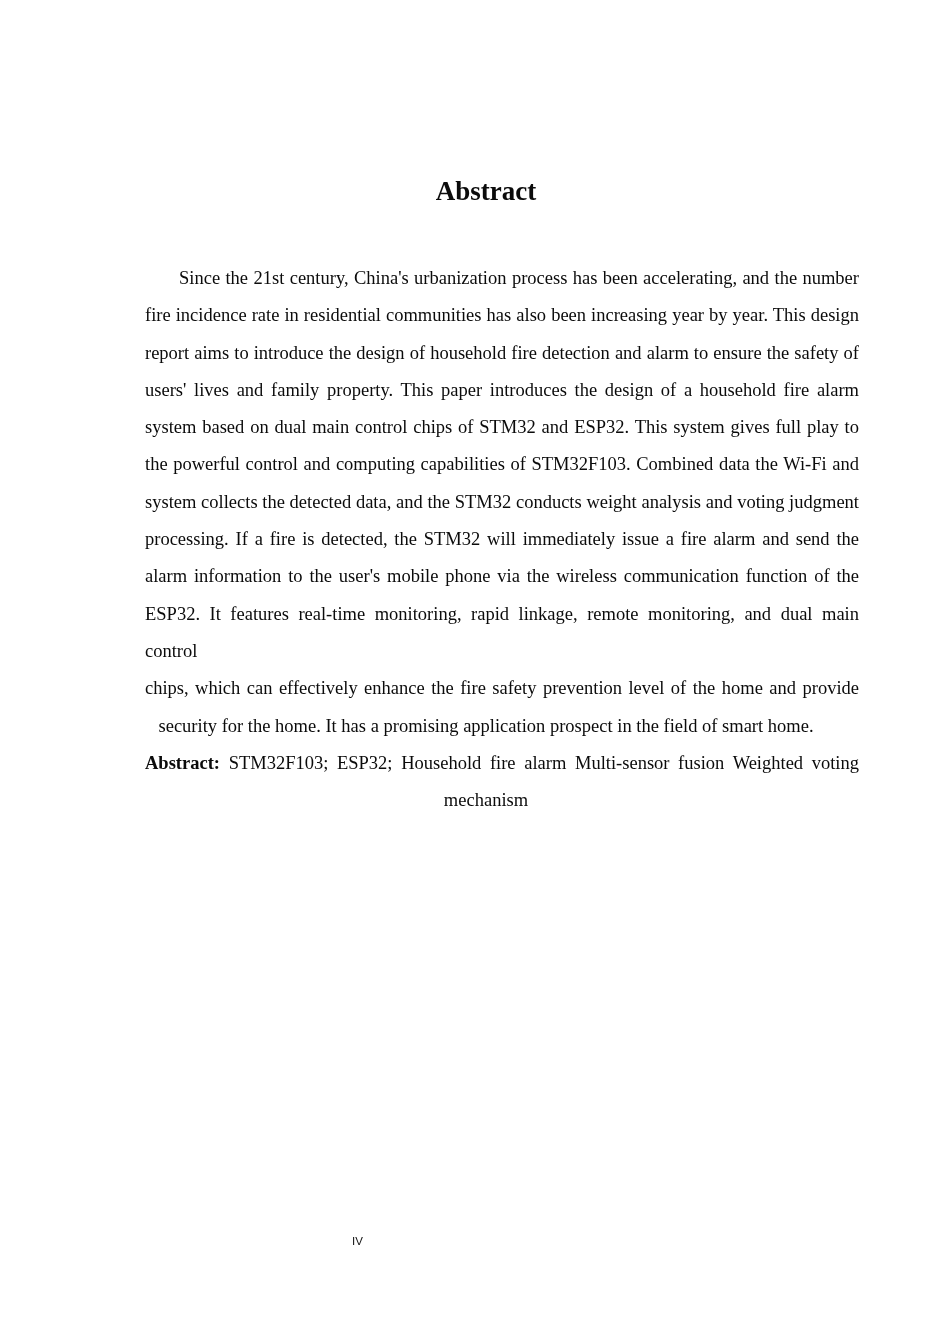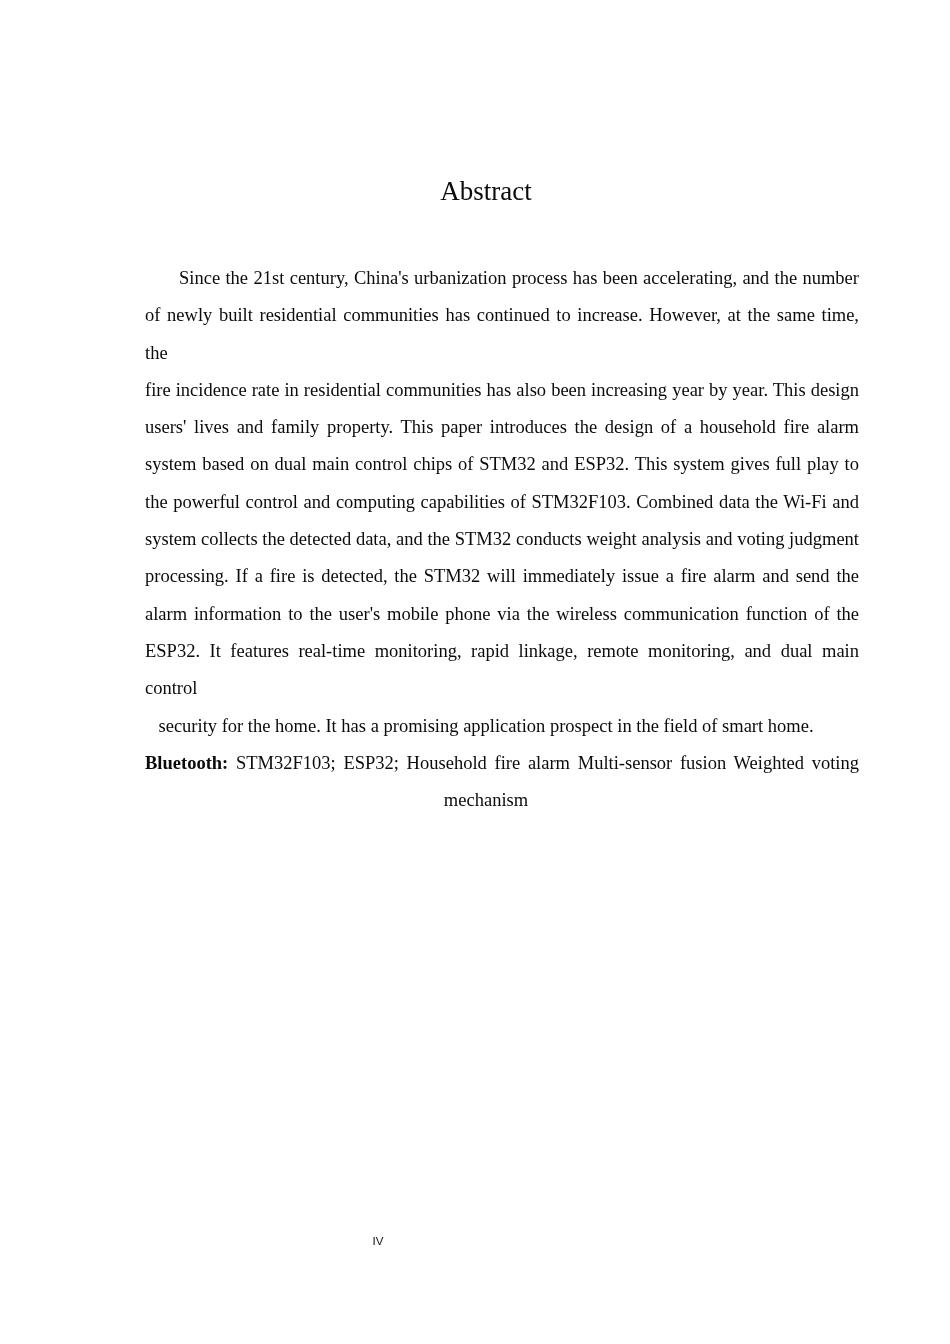--- a/index.html
+++ b/index.html
@@ -16,21 +16,21 @@
     font-family: "Liberation Serif", "DejaVu Serif", serif;
     color: #0b0b0b;
   }
   .doc-title {
     position: absolute;
     left: 113px;
     top: 175px;
     width: 746px;
     text-align: center;
     font-size: 27px;
-    font-weight: normal;
+    font-weight: bold;
     line-height: 32px;
   }
   .content {
     position: absolute;
     left: 113px;
     top: 260px;
     width: 746px;
     font-size: 18.5px;
     line-height: 37.3px;
   }
@@ -47,46 +47,46 @@
     text-indent: 34px;
   }
   .kw-label {
     font-weight: bold;
   }
   .page-number {
     position: absolute;
     left: 352px;
     top: 1235px;
     width: 52px;
-    text-align: center;
     font-family: "Liberation Sans", "DejaVu Sans", sans-serif;
     font-size: 11.5px;
     color: #111111;
   }
 </style>
 </head>
 <body>
 
 <div class="page">
 
   <div class="doc-title">Abstract</div>
 
   <div class="content">
     <div class="jline indent">Since the 21st century, China's urbanization process has been accelerating, and the number</div>
-    <div class="jline">of newly built residential communities has continued to increase. However, at the same time, the</div>
     <div class="jline">fire incidence rate in residential communities has also been increasing year by year. This design</div>
+    <div class="jline">report aims to introduce the design of household fire detection and alarm to ensure the safety of</div>
     <div class="jline">users' lives and family property. This paper introduces the design of a household fire alarm</div>
     <div class="jline">system based on dual main control chips of STM32 and ESP32. This system gives full play to</div>
     <div class="jline">the powerful control and computing capabilities of STM32F103. Combined data the Wi-Fi and</div>
     <div class="jline">system collects the detected data, and the STM32 conducts weight analysis and voting judgment</div>
     <div class="jline">processing. If a fire is detected, the STM32 will immediately issue a fire alarm and send the</div>
     <div class="jline">alarm information to the user's mobile phone via the wireless communication function of the</div>
     <div class="jline">ESP32. It features real-time monitoring, rapid linkage, remote monitoring, and dual main control</div>
+    <div class="jline">chips, which can effectively enhance the fire safety prevention level of the home and provide</div>
     <div class="lastline">security for the home. It has a promising application prospect in the field of smart home.</div>
 
-    <div class="jline"><span class="kw-label">Bluetooth:</span><span> </span><span>STM32F103; ESP32; Household fire alarm Multi-sensor fusion Weighted voting</span></div>
+    <div class="jline"><span class="kw-label">Abstract:</span><span> </span><span>STM32F103; ESP32; Household fire alarm Multi-sensor fusion Weighted voting</span></div>
 
     <div class="lastline">mechanism</div>
   </div>
 
   <div class="page-number">IV</div>
 
 </div>
 
 </body></html>

